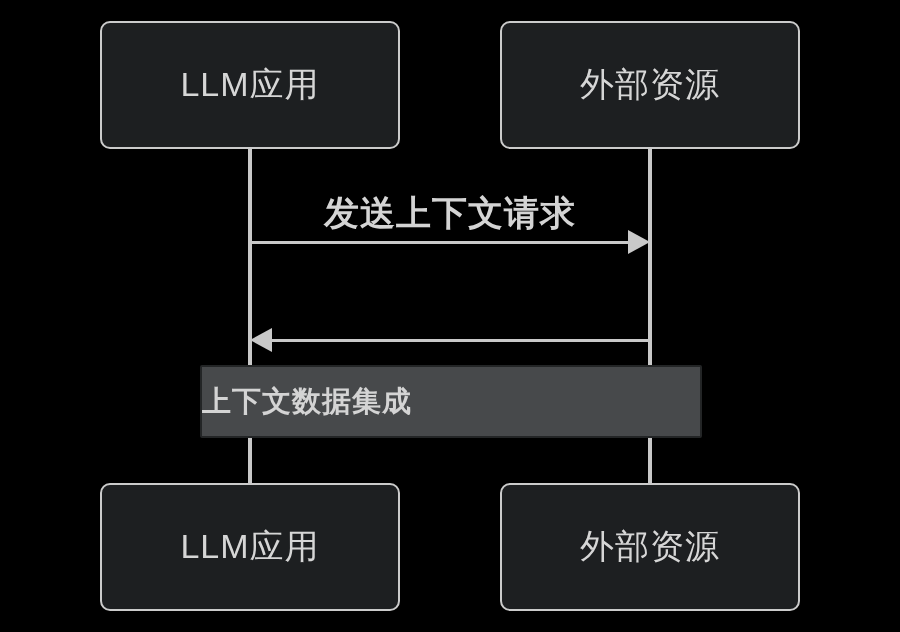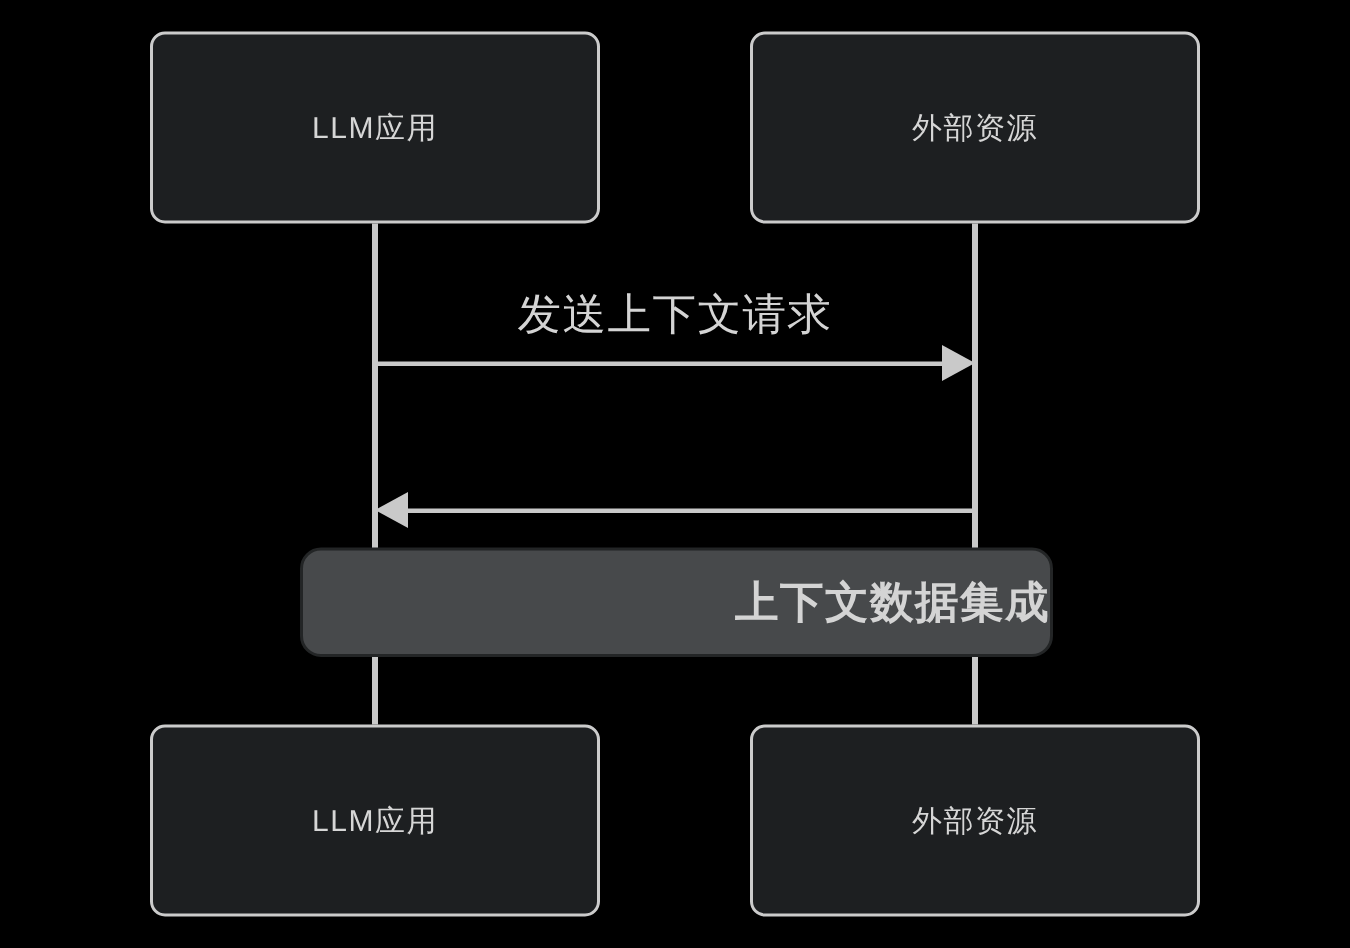--- a/index.html
+++ b/index.html
@@ -26,21 +26,21 @@
     background: #1d1f21;
     border: 2px solid #cbcbcb;
     border-radius: 10px;
     display: flex;
     align-items: center;
     justify-content: center;
     box-sizing: content-box;
   }
   .actor-box .actor-label {
     color: #d6d6d6;
-    font-size: 20px;
+    font-size: 34px;
     font-weight: 500;
     letter-spacing: 1px;
     white-space: nowrap;
   }
   .box-top-left    { left: 100px; top: 21px;  }
   .box-top-right   { left: 500px; top: 21px;  }
   .box-bottom-left { left: 100px; top: 483px; }
   .box-bottom-right{ left: 500px; top: 483px; }
 
   
@@ -53,22 +53,22 @@
   }
   .lifeline-left  { left: 248px; }
   .lifeline-right { left: 648px; }
 
   
   .message-label {
     position: absolute;
     left: 450px;
     transform: translateX(-50%);
     color: #d4d4d4;
-    font-size: 29px;
-    font-weight: 400;
+    font-size: 35px;
+    font-weight: 700;
     letter-spacing: 1px;
     white-space: nowrap;
   }
   .msg1-label { top: 190px; }
   .msg2-label { top: 287px; }
 
   .message-line {
     position: absolute;
     height: 3px;
     background: #c9c9c9;
@@ -98,24 +98,24 @@
 
   
   .activation-box {
     position: absolute;
     left: 200px;
     top: 365px;
     width: 498px;
     height: 69px;
     background: #47494b;
     border: 2px solid #232526;
-    border-radius: 14px;
+    border-radius: 2px;
     display: flex;
     align-items: center;
-    justify-content: flex-end;
+    justify-content: flex-start;
     box-sizing: content-box;
   }
   .activation-box .activation-label {
     color: #d4d4d4;
     font-size: 29px;
     font-weight: 600;
     letter-spacing: 1px;
     white-space: nowrap;
   }
 </style>

